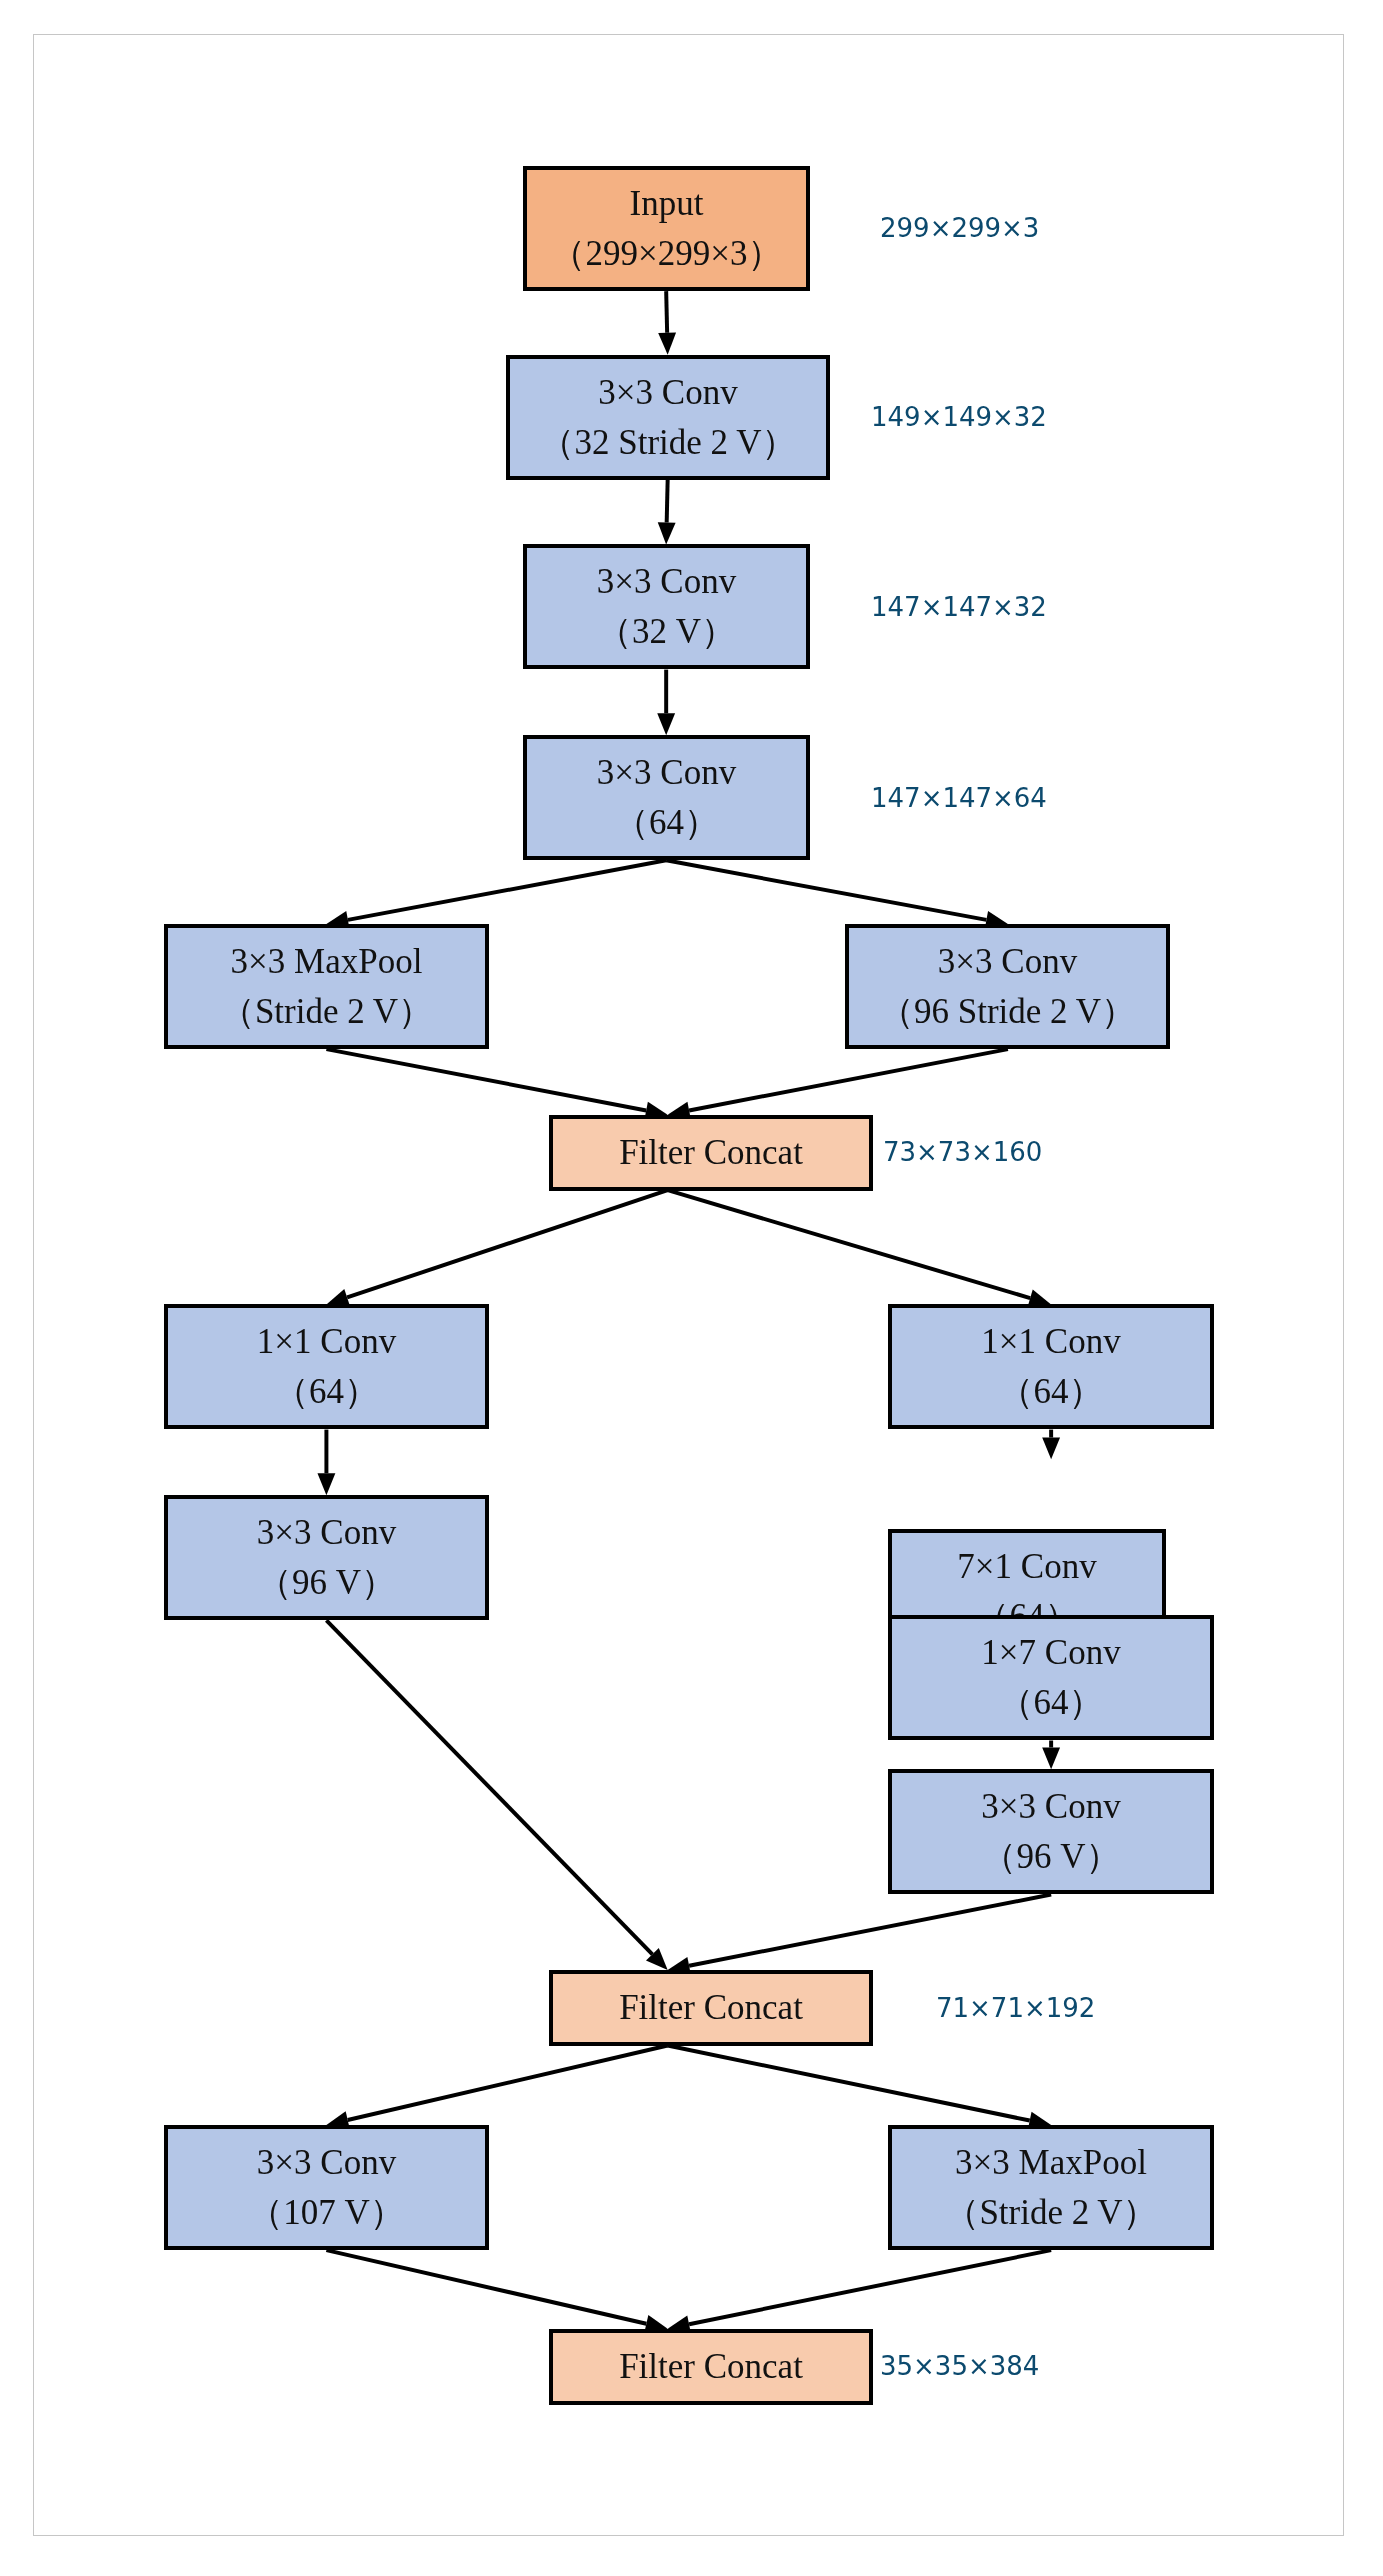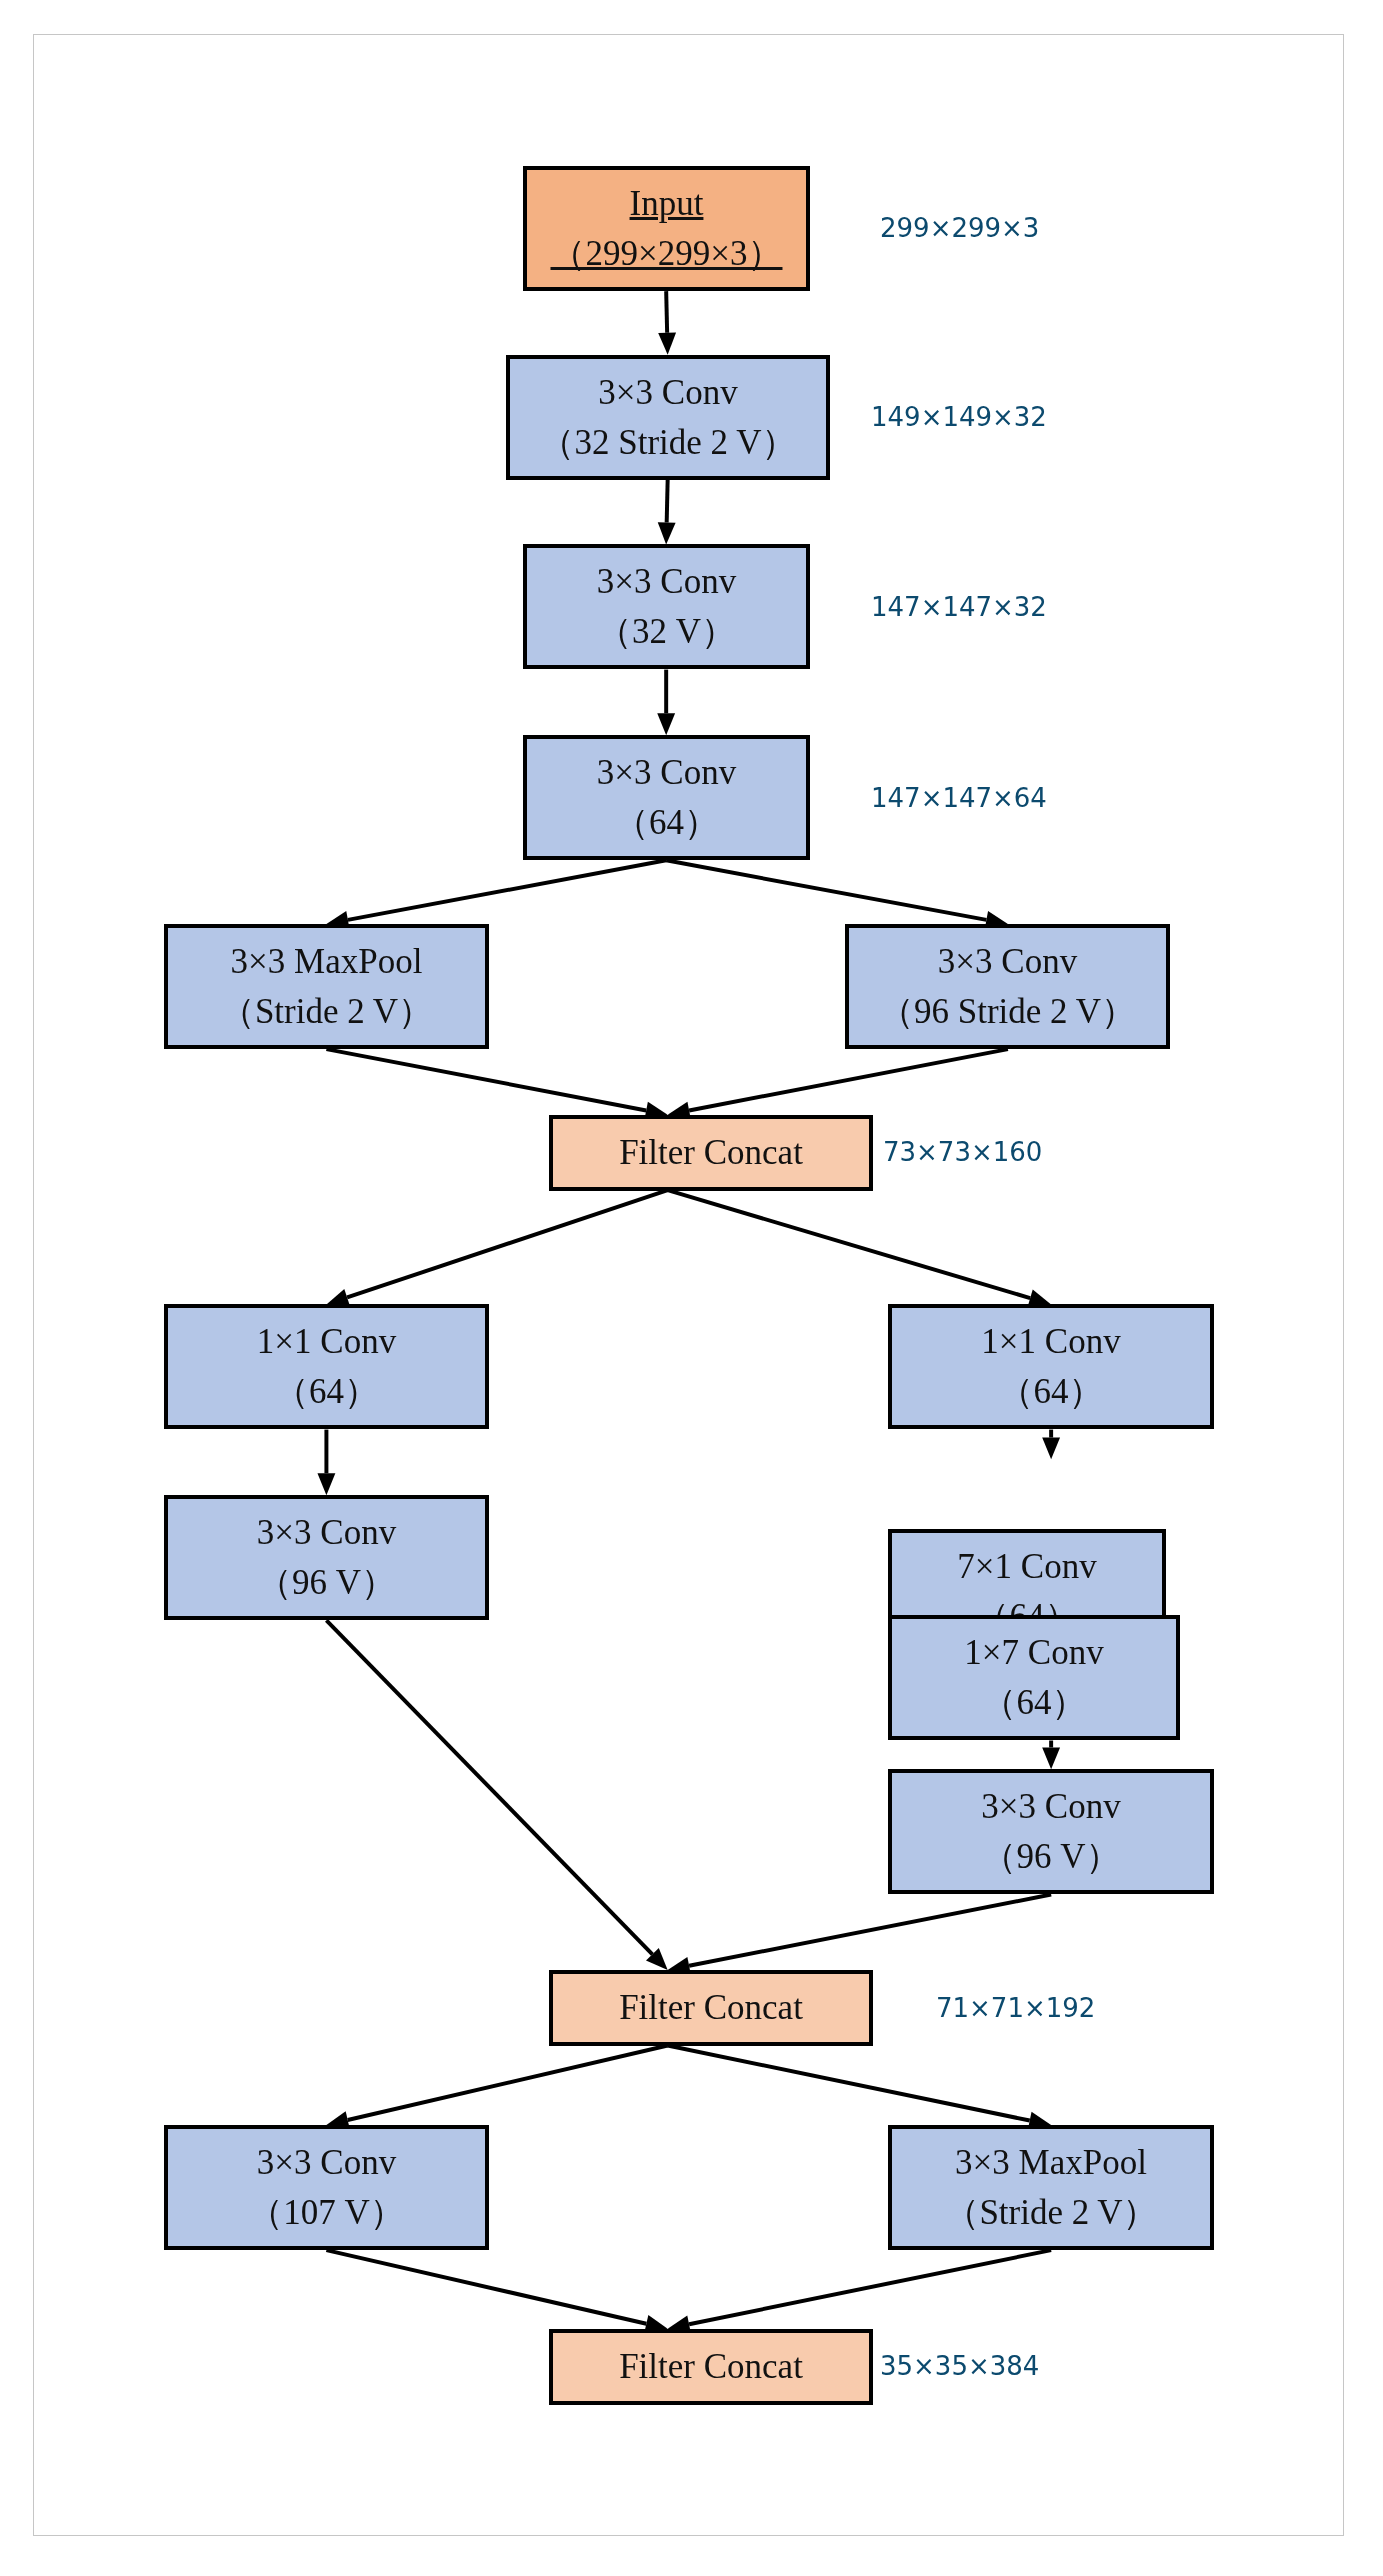--- a/index.html
+++ b/index.html
@@ -2,21 +2,21 @@
 <html><head>
 <meta charset="utf-8">
 <style>
   html, body { margin:0; padding:0; background:#ffffff; }
   body { width:1384px; height:2576px; position:relative; overflow:hidden; }
   #frame { position:absolute; left:33px; top:34px; width:1311px; height:2502px; border:1px solid #c6c6c6; box-sizing:border-box; }
   #edges { position:absolute; left:0; top:0; width:1384px; height:2576px; }
   .node { position:absolute; box-sizing:border-box; border:4px solid #000; display:flex; flex-direction:column; align-items:center; justify-content:center;
           font-family:"Liberation Serif", "DejaVu Serif", serif; font-size:35px; line-height:50px; color:#111; text-align:center; }
   .node.blue { background:#b4c6e7; }
-  .node.orange { background:#f4b183;text-decoration:underline; }
+  .node.orange { background:#f4b183; }
   .node.peach { background:#f8cbad;margin-left:43px; }
   .node span { display:block; white-space:nowrap; }
   .dim { position:absolute; font-family:"DejaVu Sans", "Liberation Sans", sans-serif; font-size:26px; color:#0c4a6e; white-space:nowrap; transform:translateY(-50%); }
 </style>
 </head>
 <body>
 
 <div id="frame"></div>
 
 <svg id="edges" xmlns="http://www.w3.org/2000/svg" viewBox="0 0 1393 2593" width="1384" height="2576">
@@ -101,21 +101,21 @@
       <span>（96 V）</span>
     </div>
     <div class="node blue" style="left: 888px; top: 1304px; width: 326px; height: 125px;">
       <span>1×1 Conv</span>
       <span>（64）</span>
     </div>
     <div class="node blue" style="left: 888px; top: 1529px; width: 278px; height: 125px;">
       <span>7×1 Conv</span>
       <span>（64）</span>
     </div>
-    <div class="node blue" style="left: 888px; top: 1615px; width: 292px; height: 125px;">
+    <div class="node blue" style="left: 888px; top: 1615px; width: 326px; height: 125px;">
       <span>1×7 Conv</span>
       <span>（64）</span>
     </div>
     <div class="node blue" style="left: 888px; top: 1769px; width: 326px; height: 125px;">
       <span>3×3 Conv</span>
       <span>（96 V）</span>
     </div>
     <div class="node peach" style="left: 506px; top: 1970px; width: 324px; height: 76px;">
       <span>Filter Concat</span>
     </div>

